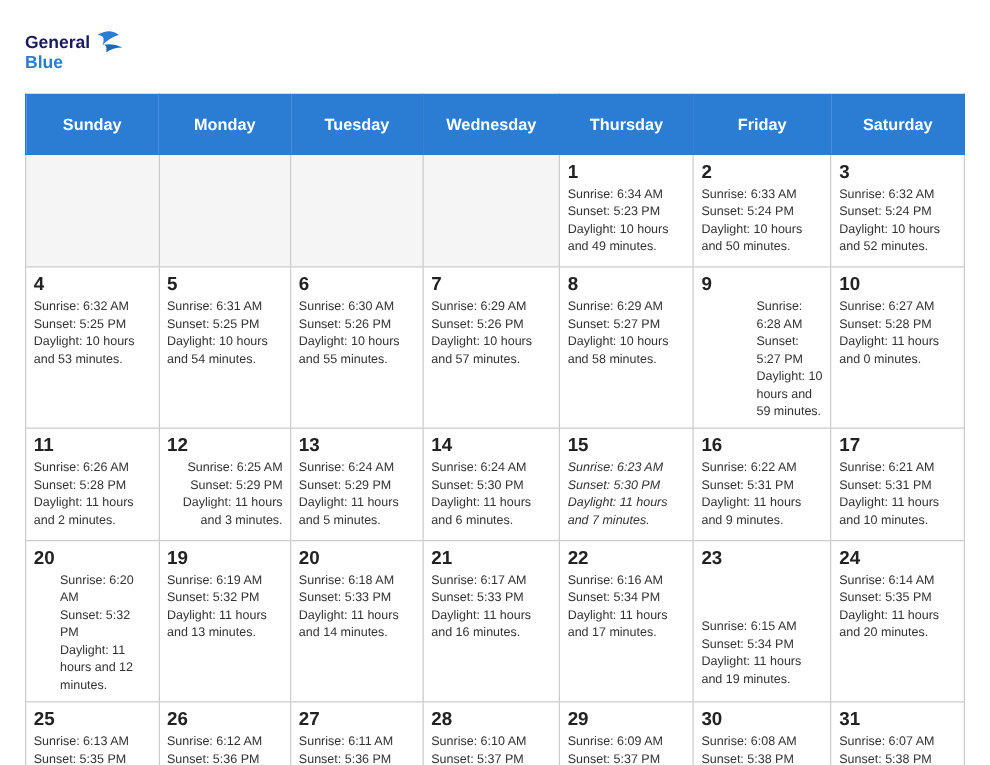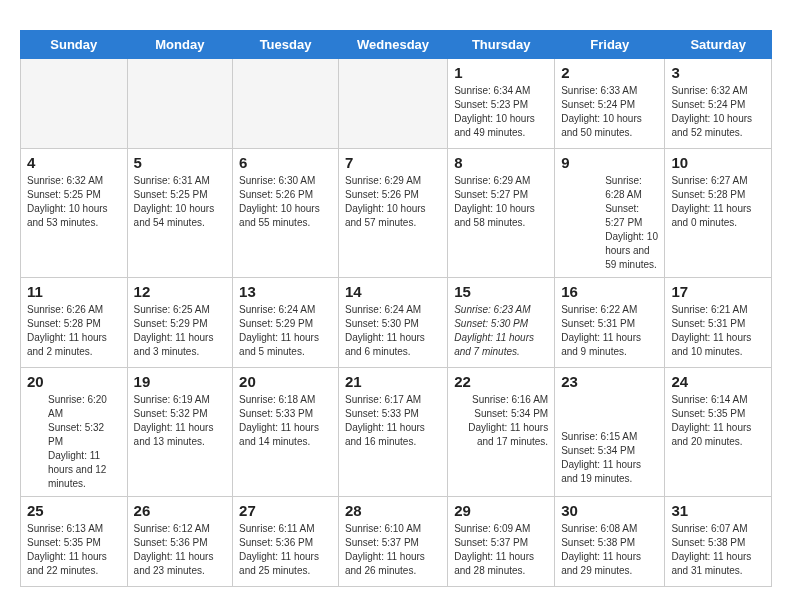--- a/index.html
+++ b/index.html
@@ -36,21 +36,21 @@
     table {
       width: 100%;
       border-collapse: collapse;
       font-size: 11px;
     }
     .day-header {
       background: #2b7cd3;
       color: #fff;
       font-weight: bold;
       font-size: 13px;
-      padding: 6px 8px;
+      padding: 16px 8px;
       border: 1px solid #2b7cd3;
     }
     td {
       border: 1px solid #ccc;
       vertical-align: top;
       padding: 5px 6px;
       width: 113px;
       height: 90px;
       background: #fff;
     }
@@ -65,20 +65,30 @@
     .cell-text {
       color: #333;
       font-size: 10px;
       line-height: 1.4;
     }
   </style>
 </head>
 <body>
 
 <div class="header-section">
+  <div class="logo">
+    <svg width="80" height="45" viewBox="0 0 80 45">
+
+      <text x="0" y="18" font-family="Arial" font-size="14" font-weight="bold" fill="#1a1a5e">General</text>
+      <text x="0" y="34" font-family="Arial" font-size="14" font-weight="bold" fill="#2b7cd3">Blue</text>
+
+      <path d="M58 8 Q68 2 75 8 Q68 10 62 16 Q65 8 58 8Z" fill="#2b7cd3"></path>
+      <path d="M62 16 Q70 14 78 18 Q70 18 65 22 Q66 15 62 16Z" fill="#1a6ab5"></path>
+    </svg>
+  </div>
 </div>
 
 <table>
   <thead>
     <tr>
     <th class="day-header">Sunday</th>
         <th class="day-header">Monday</th>
         <th class="day-header">Tuesday</th>
         <th class="day-header">Wednesday</th>
         <th class="day-header">Thursday</th>
@@ -157,21 +167,21 @@
       </tr>
       <tr>
         <td>
           <span class="day-number">11</span>
           <div class="cell-text" style="white-space: pre-line;">Sunrise: 6:26 AM
 Sunset: 5:28 PM
 Daylight: 11 hours and 2 minutes.</div>
         </td>
         <td>
           <span class="day-number">12</span>
-          <div class="cell-text" style="white-space: pre-line;">Sunrise: 6:25 AM
+          <div class="cell-text" style="white-space: pre-line; text-align: right;">Sunrise: 6:25 AM
 Sunset: 5:29 PM
 Daylight: 11 hours and 3 minutes.</div>
         </td>
         <td>
           <span class="day-number">13</span>
           <div class="cell-text" style="white-space: pre-line;">Sunrise: 6:24 AM
 Sunset: 5:29 PM
 Daylight: 11 hours and 5 minutes.</div>
         </td>
         <td>
@@ -219,21 +229,21 @@
 Daylight: 11 hours and 14 minutes.</div>
         </td>
         <td>
           <span class="day-number">21</span>
           <div class="cell-text" style="white-space: pre-line;">Sunrise: 6:17 AM
 Sunset: 5:33 PM
 Daylight: 11 hours and 16 minutes.</div>
         </td>
         <td>
           <span class="day-number">22</span>
-          <div class="cell-text" style="white-space: pre-line; text-align: right;">Sunrise: 6:16 AM
+          <div class="cell-text" style="white-space: pre-line;">Sunrise: 6:16 AM
 Sunset: 5:34 PM
 Daylight: 11 hours and 17 minutes.</div>
         </td>
         <td>
           <span class="day-number">23</span>
           <div class="cell-text" style="white-space: pre-line; margin-top: 40px;">Sunrise: 6:15 AM
 Sunset: 5:34 PM
 Daylight: 11 hours and 19 minutes.</div>
         </td>
         <td>

